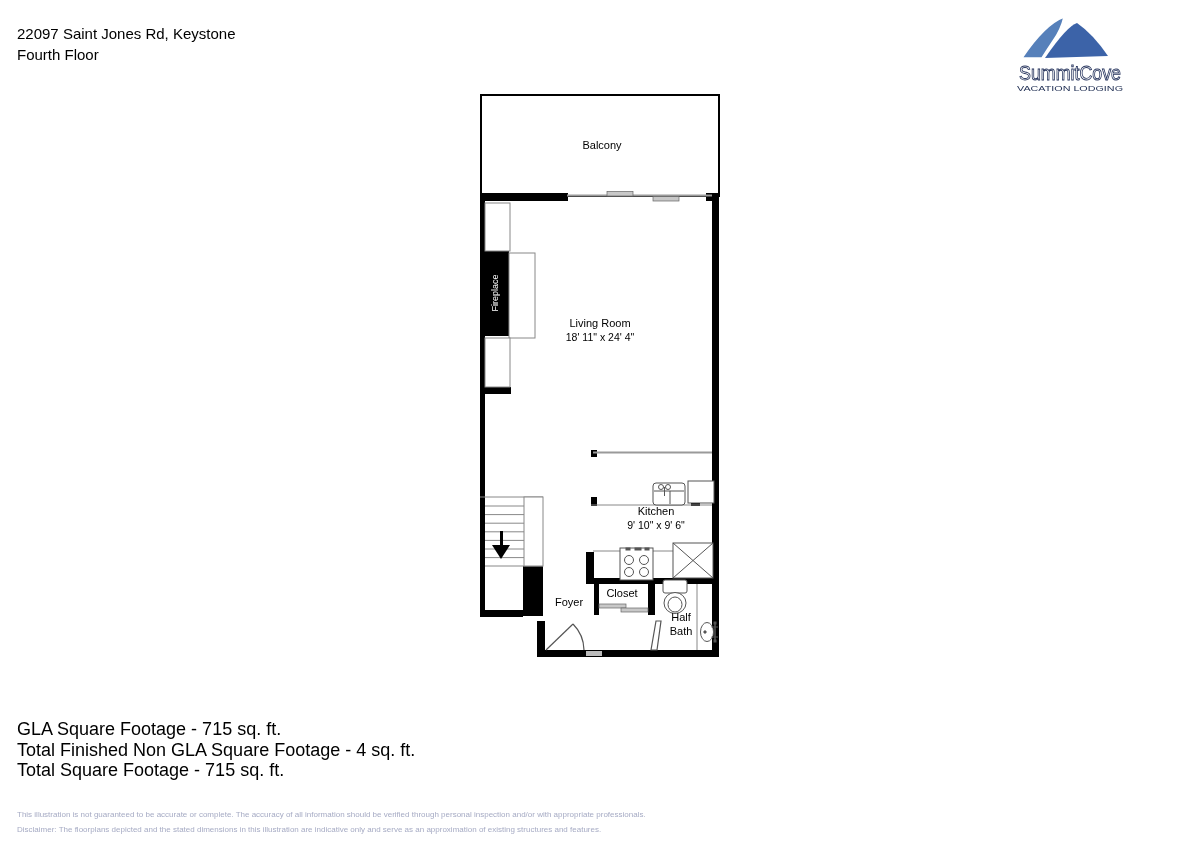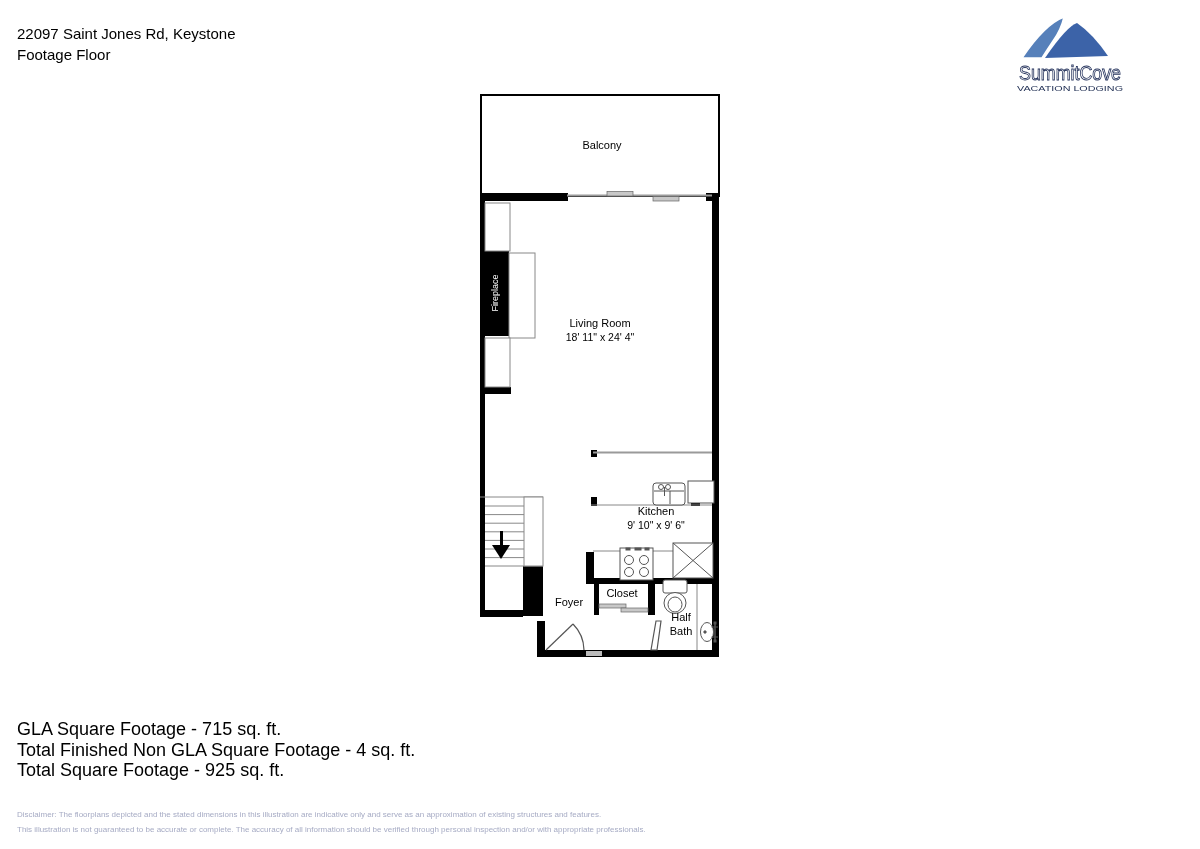--- a/index.html
+++ b/index.html
@@ -12,21 +12,21 @@
   .disclaimer{position:absolute;left:17px;top:808px;font-size:8px;line-height:13.5px;color:#a6abc4;}
   .disclaimer div{margin-bottom:1px;}
   svg text{font-family:"Liberation Sans",sans-serif;}
 </style>
 </head>
 <body>
 <div id="page">
 
   <div class="hdr">
     <div>22097 Saint Jones Rd, Keystone</div>
-    <div>Footage Floor</div>
+    <div>Fourth Floor</div>
   </div>
 
   <svg id="logo-svg" width="110" height="85" viewBox="0 0 110 85">
     <path d="M30,50 Q52,18 62,15 Q78,26 93,48 Z" fill="#3c63a8"></path>
     <path d="M7,50 Q30,16 49,9 Q46,22 38,33 Q32,42 27,50 Z" fill="#5680ba" stroke="#ffffff" stroke-width="1.5"></path>
     <text x="55" y="72" text-anchor="middle" font-family="DejaVu Serif, serif" font-size="21" fill="#ffffff" stroke="#27355e" stroke-width="0.9" textLength="102" lengthAdjust="spacingAndGlyphs">SummitCove</text>
     <text x="55" y="83" text-anchor="middle" font-family="DejaVu Serif, serif" font-size="8" fill="#1c2b50" textLength="106" lengthAdjust="spacingAndGlyphs">VACATION LODGING</text>
   </svg>
 
   <svg id="plan-svg" width="1200" height="700" viewBox="0 0 1200 700">
@@ -151,21 +151,21 @@
       <text x="622" y="597">Closet</text>
       <text x="681" y="621">Half</text>
       <text x="681" y="635">Bath</text>
       <text x="498" y="293" font-size="9" fill="#ffffff" transform="rotate(-90 498 293)">Fireplace</text>
     </g>
   </svg>
 
   <div class="summary">
     <div>GLA Square Footage - 715 sq. ft.</div>
     <div>Total Finished Non GLA Square Footage - 4 sq. ft.</div>
-    <div>Total Square Footage - 925 sq. ft.</div>
+    <div>Total Square Footage - 715 sq. ft.</div>
   </div>
 
   <div class="disclaimer">
+    <div>This illustration is not guaranteed to be accurate or complete. The accuracy of all information should be verified through personal inspection and/or with appropriate professionals.</div>
     <div>Disclaimer: The floorplans depicted and the stated dimensions in this illustration are indicative only and serve as an approximation of existing structures and features.</div>
-    <div>This illustration is not guaranteed to be accurate or complete. The accuracy of all information should be verified through personal inspection and/or with appropriate professionals.</div>
   </div>
 
 </div>
 
 </body></html>

